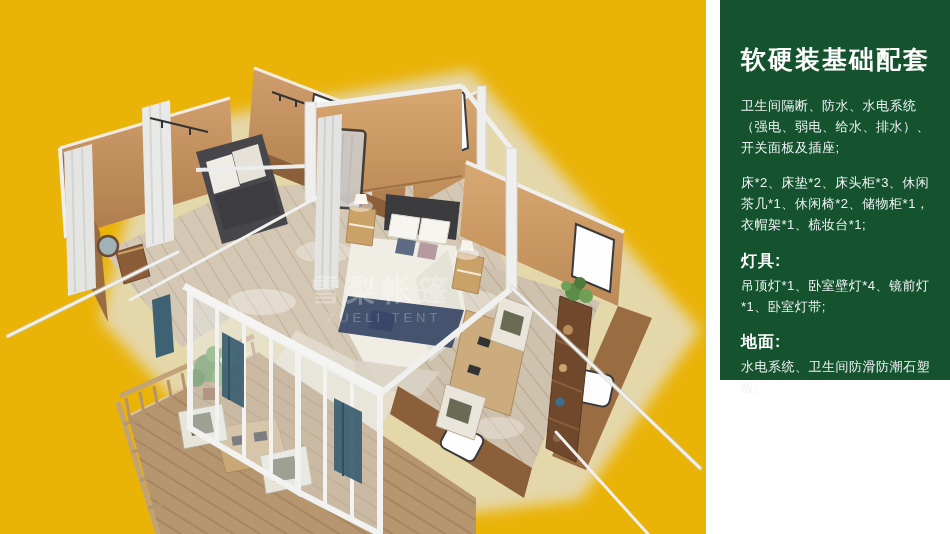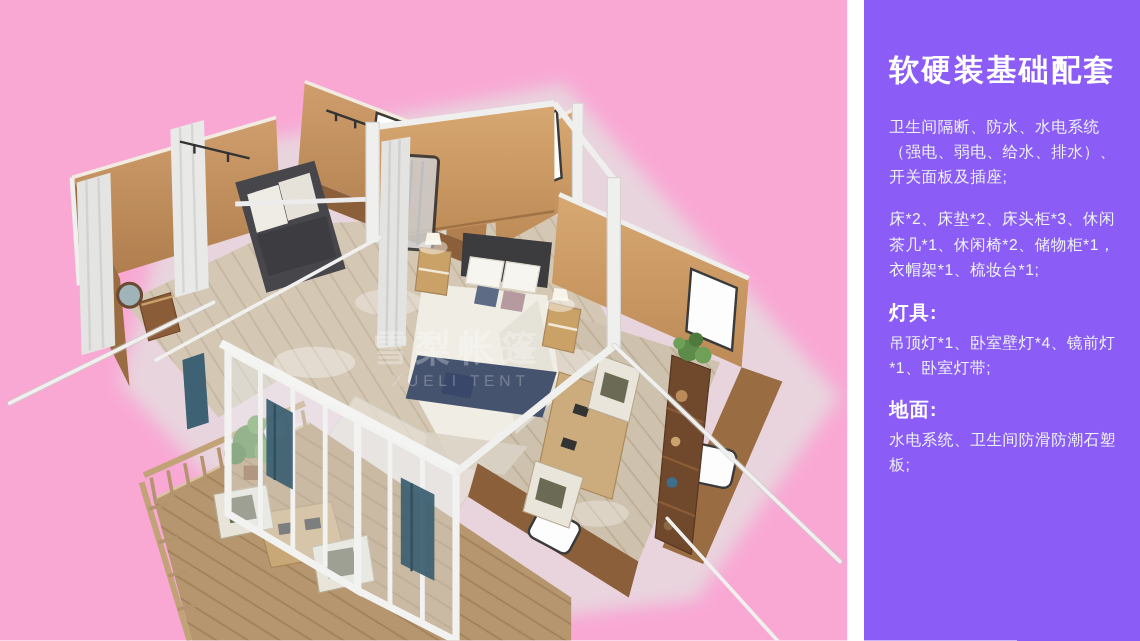--- a/index.html
+++ b/index.html
@@ -1,20 +1,20 @@
 <!DOCTYPE html>
 <html><head>
 <meta charset="utf-8">
 <style>
   html,body{margin:0;padding:0;background:#ffffff;font-family:"Liberation Sans","DejaVu Sans",sans-serif;}
   .app{width:950px;height:534px;display:flex;overflow:hidden;background:#ffffff;}
-  .stage{flex:0 0 706px;height:534px;background:#f9a8d4;position:relative;}
+  .stage{flex:0 0 706px;height:534px;background:#eab308;position:relative;}
   .stage svg{display:block;}
   .divider{flex:0 0 14px;background:#ffffff;}
-  .panel{flex:1;height:534px;background:#8b5cf6;color:#f2f6f8;box-sizing:border-box;padding:44px 20px 0 21px;}
+  .panel{flex:1;height:380px;background:#14532d;color:#f2f6f8;box-sizing:border-box;padding:44px 20px 0 21px;}
   .panel h1{margin:0 0 22px 0;font-size:25px;line-height:1.2;font-weight:bold;color:#ffffff;letter-spacing:2px;white-space:nowrap;}
   .sec{margin-bottom:15px;}
   .sec h2{margin:0 0 4px 0;font-size:16px;font-weight:bold;color:#ffffff;letter-spacing:1px;}
   .sec p{margin:0;font-size:13px;line-height:1.6;color:#eef3f6;letter-spacing:0.5px;}
 </style>
 </head>
 <body>
 
 <div class="app">
 

